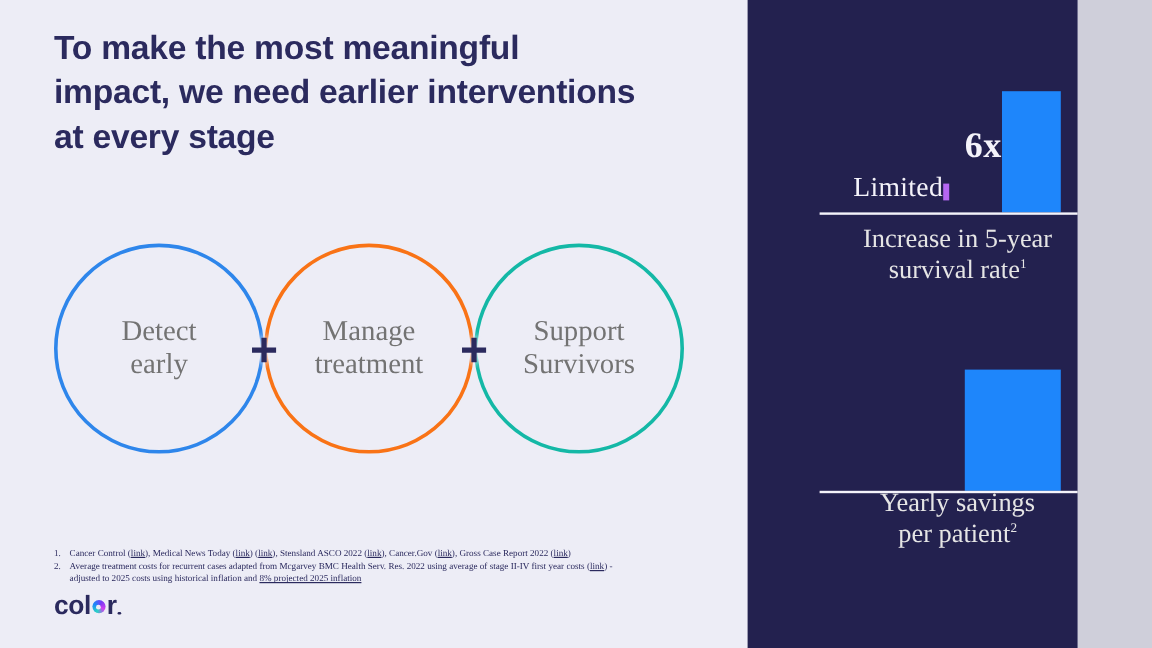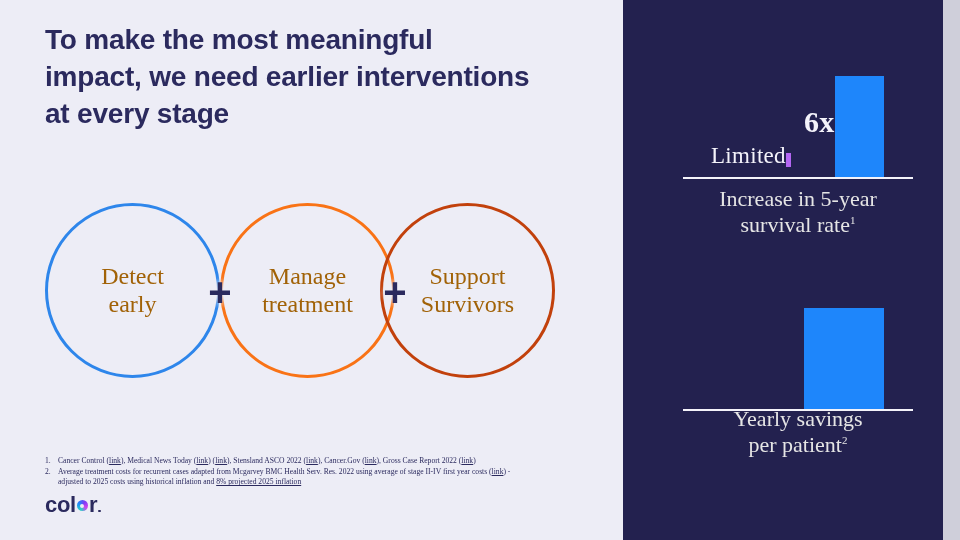--- a/index.html
+++ b/index.html
@@ -1,38 +1,38 @@
 <!DOCTYPE html>
 <html><head>
 <meta charset="utf-8">
 <style>
   html,body{margin:0;padding:0;background:#cfcfda;}
   .slide{
     position:relative;width:898px;height:540px;overflow:hidden;
-    background:#EDEDF6;font-family:"Liberation Sans",sans-serif;padding-left:45px;
+    background:#EDEDF6;font-family:"Liberation Sans",sans-serif;
   }
   
   .title{
     position:absolute;left:45px;top:22px;width:570px;
     font-weight:700;font-size:28px;line-height:1.32;color:#2B2A5E;
     letter-spacing:-0.2px;
   }
   .title span{display:block;}
   .circles{position:absolute;left:0;top:0;width:623px;height:540px;}
   .circle{
     position:absolute;top:203px;width:175px;height:175px;border-radius:50%;
     box-sizing:border-box;display:flex;align-items:center;justify-content:center;
     text-align:center;background:transparent;
   }
   .circle.c1{left:45px;border:3px solid #2E86EB;}
   .circle.c2{left:220px;border:3px solid #f97316;}
-  .circle.c3{left:380px;border:3px solid #c2410c;}
+  .circle.c3{left:395px;border:3px solid #14b8a6;}
   .circle .lbl{
     font-family:"Liberation Serif","DejaVu Serif",serif;
-    font-size:24px;line-height:1.15;color:#a16207;
+    font-size:24px;line-height:1.15;color:#737373;
   }
   .circle .lbl span{display:block;}
   .plus{
     position:absolute;top:268px;width:44px;height:48px;
     display:flex;align-items:center;justify-content:center;
     font-size:40px;font-weight:700;color:#2B2A5E;
     text-shadow:0 0 6px #EDEDF6,0 0 6px #EDEDF6;
   }
   .plus.p1{left:198px;}
   .plus.p2{left:373px;}

